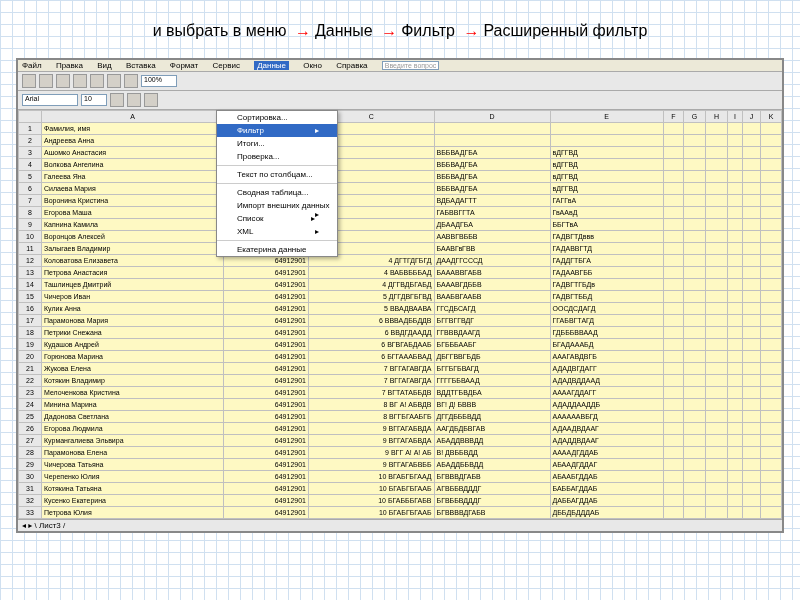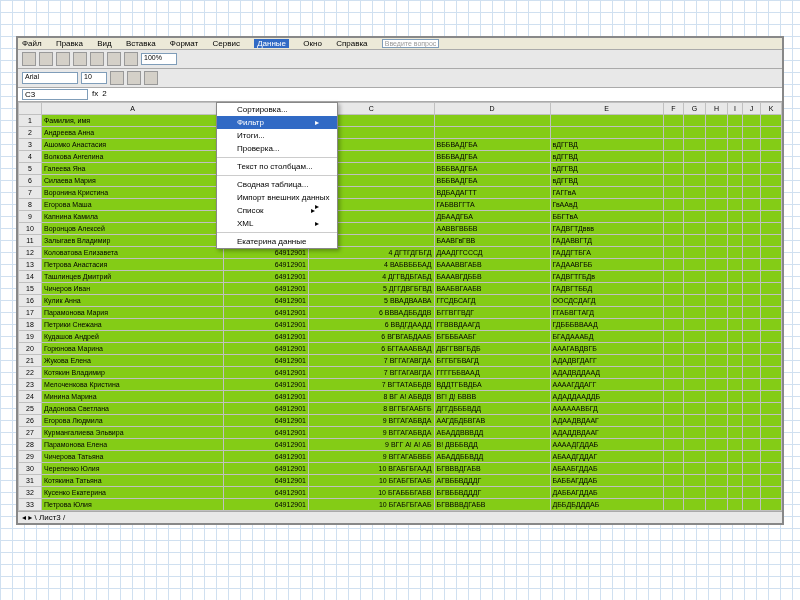--- a/index.html
+++ b/index.html
@@ -9,39 +9,43 @@
 .titlebar{background:linear-gradient(#3b6ea5,#1e4d8c);color:#fff;padding:2px 4px;font-size:9px;display:flex;align-items:center}
 .titlebar .x-ico{width:10px;height:10px;background:#2a5d2a;margin-right:4px}
 .menubar{background:#ece9d8;padding:1px 4px;font-size:8px;border-bottom:1px solid #aaa}
 .menubar span{margin-right:12px}
 .toolbar{background:#e8e8e8;padding:2px 4px;display:flex;gap:3px;align-items:center;border-bottom:1px solid #aaa}
 .tb-btn{width:12px;height:12px;background:#d4d0c8;border:1px solid #999}
 .tb-input{width:30px;height:10px;background:#fff;border:1px solid #7f9db9;font-size:7px;padding:0 2px}
 .formula{background:#fff;padding:1px 4px;display:flex;border-bottom:1px solid #aaa;font-size:8px}
 .formula .cellref{width:60px;border:1px solid #7f9db9;padding:0 2px}
 .formula .fx{margin:0 4px}
-.grid{background:#84cc16;position:relative}
+.grid{background:#fef9c3;position:relative}
 table{border-collapse:collapse;width:100%;font-size:7px}
 th,td{border:1px solid #c0c0c0;padding:0 2px;height:11px;text-align:left;white-space:nowrap;overflow:hidden}
 th{background:#e8e8e8;text-align:center;font-weight:normal}
 .rowh{background:#e8e8e8;text-align:center;width:18px}
 .dropdown{position:absolute;background:#fff;border:1px solid #888;font-size:8px;box-shadow:2px 2px 4px rgba(0,0,0,0.3);z-index:10}
 .dd-item{padding:2px 18px 2px 20px;white-space:nowrap}
 .dd-item:hover,.dd-hover{background:#316ac5;color:#fff}
 .dd-sep{border-top:1px solid #ccc;margin:2px 0}
 .dd1{top:0;left:198px;width:120px}
 .dd2{top:12px;left:320px;width:120px}
 .arrow-r{float:right}
 .tabs{background:#e8e8e8;padding:1px 4px;font-size:8px;border-top:1px solid #aaa}
 .ask{margin-left:auto;width:80px;height:10px;background:#fff;border:1px solid #7f9db9;font-size:7px;padding:0 2px;color:#999}
 </style>
 </head>
 <body>
 
 <div class="inst">
+<div><span>и выбрать в меню</span>
+<span class="arrow">→</span><span>Данные</span>
+<span class="arrow">→</span><span>Фильтр</span>
+<span class="arrow">→</span><span>Расширенный фильтр</span></div>
 </div>
 
 <div class="shot">
 <div class="menubar">
 <span>Файл</span>
 <span>Правка</span>
 <span>Вид</span>
 <span>Вставка</span>
 <span>Формат</span>
 <span>Сервис</span>
@@ -59,25 +63,20 @@
       <span class="tb-btn"></span>
       <span class="tb-btn"></span>
 <span class="tb-input">100%</span>
 </div>
 <div class="toolbar">
 <span class="tb-input" style="width:50px">Arial</span>
 <span class="tb-input" style="width:20px">10</span>
 <span class="tb-btn"></span>
       <span class="tb-btn"></span>
       <span class="tb-btn"></span>
-</div>
-<div class="formula">
-<span class="cellref">C3</span>
-<span class="fx">fx</span>
-<span>2</span>
 </div>
 <div class="grid">
 <div class="dropdown dd1" id="dd1">
         <div class="dd-item">Сортировка...</div>
         <div class="dd-item dd-hover">Фильтр<span class="arrow-r">▸</span></div>
         <div class="dd-item">Итоги...</div>
         <div class="dd-item">Проверка...</div>
         <div class="dd-sep"></div>
         <div class="dd-item">Текст по столбцам...</div>
         <div class="dd-sep"></div>

